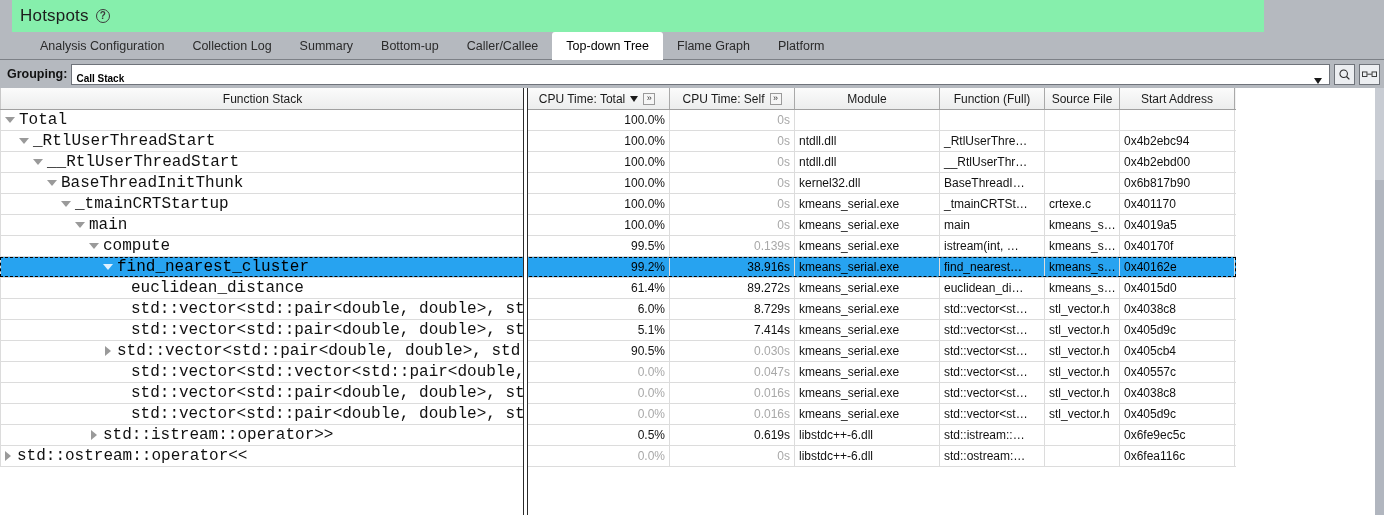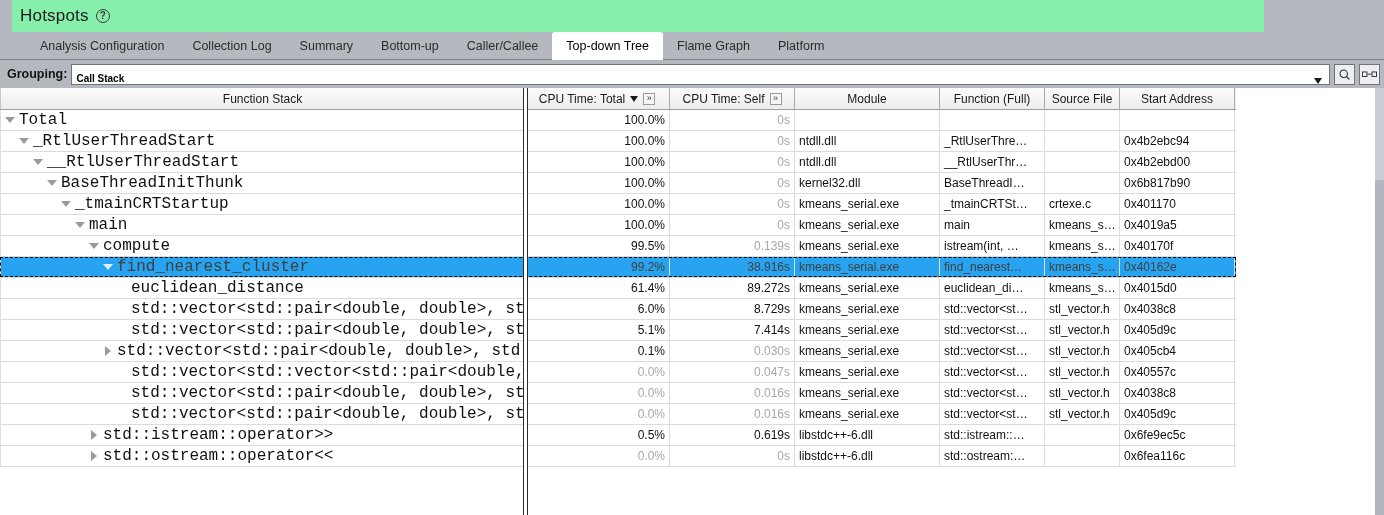--- a/index.html
+++ b/index.html
@@ -93,21 +93,21 @@
   }
   .hdr-more {
     display: inline-flex; align-items: center; justify-content: center;
     width: 12px; height: 12px; border: 1px solid #9a9a9a; background: #f6f6f6;
     font-size: 9px; line-height: 1; color: #333; margin-left: 5px; cursor: pointer;
   }
 
   .rows { width: 1236px; }
   .row { display: flex; height: 21px; border-bottom: 1px solid #dcdcdc; position: relative; }
   .row.selected { background: #27a3f0; }
-  .row.selected .cell { color: #404040; }
+  .row.selected .cell { color: #000000; }
   .row.selected::before {
     content:""; position:absolute; inset:0; border: 1.5px dashed #000; pointer-events:none;
   }
   .cell {
     display: flex; align-items: center; font-size: 12px; color: #111;
     border-right: 1px solid #dcdcdc; padding: 0 4px; white-space: nowrap; overflow: hidden;
   }
   .cell:first-child { border-left: 1px solid #dcdcdc; }
   .cell.dim { color: #a8a8a8; }
   .cell.num { justify-content: flex-end; }
@@ -387,21 +387,21 @@
         </div>
         <div class="row">
           <div class="cell fnstack c-stack">
             <div class="tree-line" style="padding-left: 100px;">
               <span class="twisty">
                 <span class="tw-right"></span>
               </span>
               <span class="fn-label">std::vector&lt;std::pair&lt;double, double&gt;, std::allocator&lt;std::pair&lt;double, double&gt;&gt;&gt;::begin</span>
             </div>
           </div>
-          <div class="cell c-total num">0.1%</div>
+          <div class="cell c-total num">90.5%</div>
           <div class="cell c-self num dim">0.030s</div>
           <div class="cell c-mod">kmeans_serial.exe</div>
           <div class="cell c-fn">std::vector&lt;st…</div>
           <div class="cell c-src">stl_vector.h</div>
           <div class="cell c-addr">0x405cb4</div>
         </div>
         <div class="row">
           <div class="cell fnstack c-stack">
             <div class="tree-line" style="padding-left: 114px;">
               <span class="twisty"></span>
@@ -454,21 +454,21 @@
           </div>
           <div class="cell c-total num">0.5%</div>
           <div class="cell c-self num">0.619s</div>
           <div class="cell c-mod">libstdc++-6.dll</div>
           <div class="cell c-fn">std::istream::…</div>
           <div class="cell c-src"></div>
           <div class="cell c-addr">0x6fe9ec5c</div>
         </div>
         <div class="row">
           <div class="cell fnstack c-stack">
-            <div class="tree-line" style="padding-left: 86px;">
+            <div class="tree-line" style="">
               <span class="twisty">
                 <span class="tw-right"></span>
               </span>
               <span class="fn-label">std::ostream::operator&lt;&lt;</span>
             </div>
           </div>
           <div class="cell c-total num dim">0.0%</div>
           <div class="cell c-self num dim">0s</div>
           <div class="cell c-mod">libstdc++-6.dll</div>
           <div class="cell c-fn">std::ostream:…</div>

